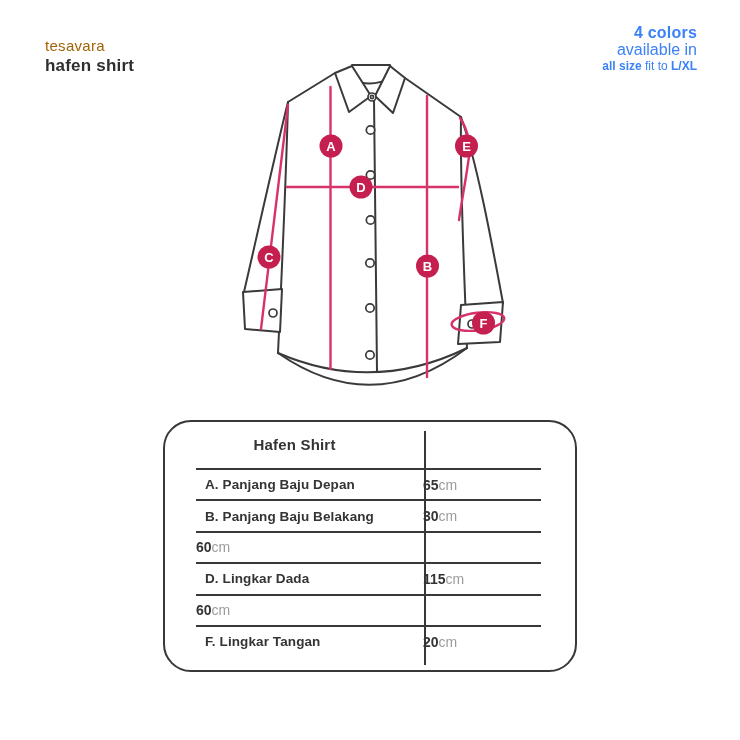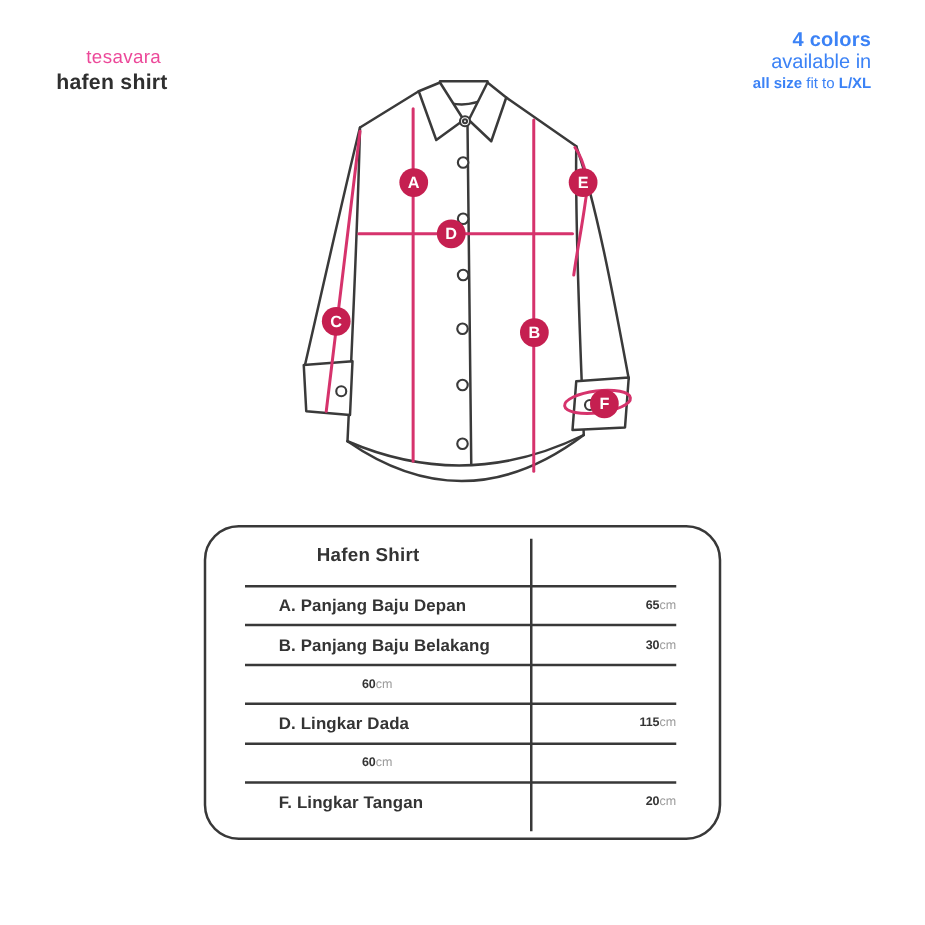--- a/index.html
+++ b/index.html
@@ -2,21 +2,21 @@
 <html><head>
 <meta charset="utf-8">
 <style>
   html,body{margin:0;padding:0;background:#fff;}
   .canvas{
     position:relative;width:740px;height:740px;background:#ffffff;
     font-family:"Liberation Sans",sans-serif;color:#3b3b3b;overflow:hidden;
   }
   
   .brand{position:absolute;left:45px;top:36px;line-height:20px;}
-  .brand .brand-name{font-size:15px;color:#ec4899;letter-spacing:.3px;margin-left:24px;}
+  .brand .brand-name{font-size:15px;color:#a16207;letter-spacing:.3px;}
   .brand .product-name{font-size:17px;font-weight:bold;color:#2f2f2f;letter-spacing:.2px;}
   
   .avail{position:absolute;right:43px;top:24px;text-align:right;line-height:17px;color:#3b82f6;}
   .avail .l1{font-size:16px;font-weight:bold;letter-spacing:.2px;}
   .avail .l2{font-size:16px;}
   .avail .l3{font-size:12px;}
   .avail .b{font-weight:bold;}
   
   .shirt-svg{position:absolute;left:0;top:0;width:740px;height:740px;}
   .marker-letter{font-family:"Liberation Sans",sans-serif;font-weight:bold;font-size:13px;fill:#ffffff;}
@@ -31,24 +31,24 @@
   }
   .size-panel .vline{
     position:absolute;left:259px;top:9px;width:2px;height:234px;background:#383838;
   }
   .size-panel .rows{position:absolute;left:31px;top:46px;width:345px;}
   .size-panel .row{
     position:relative;height:31.4px;box-sizing:border-box;border-top:2px solid #383838;
     display:flex;align-items:center;
   }
   .size-panel .row .lbl{
-    margin-left:27px;flex:1;font-size:13.5px;font-weight:bold;color:#343434;letter-spacing:.1px;
+    margin-left:9px;flex:1;font-size:13.5px;font-weight:bold;color:#343434;letter-spacing:.1px;
   }
   .size-panel .row .val{
-    width:118px;text-align:right;font-size:10px;
+    width:118px;text-align:left;font-size:14px;
   }
   .size-panel .row .val .num{font-weight:bold;color:#343434;}
   .size-panel .row .val .unit{color:#9b9b9b;}
 </style>
 </head>
 <body>
 
 <div class="canvas">
 
   <div class="brand">

